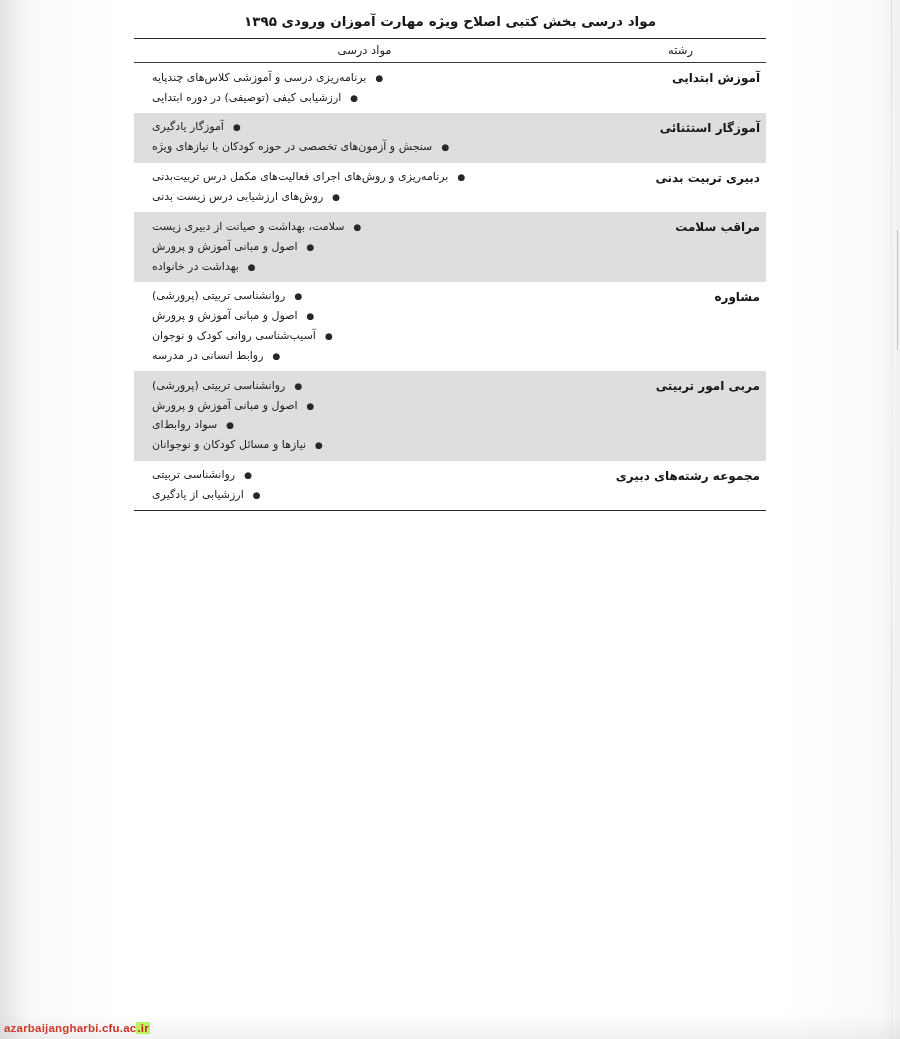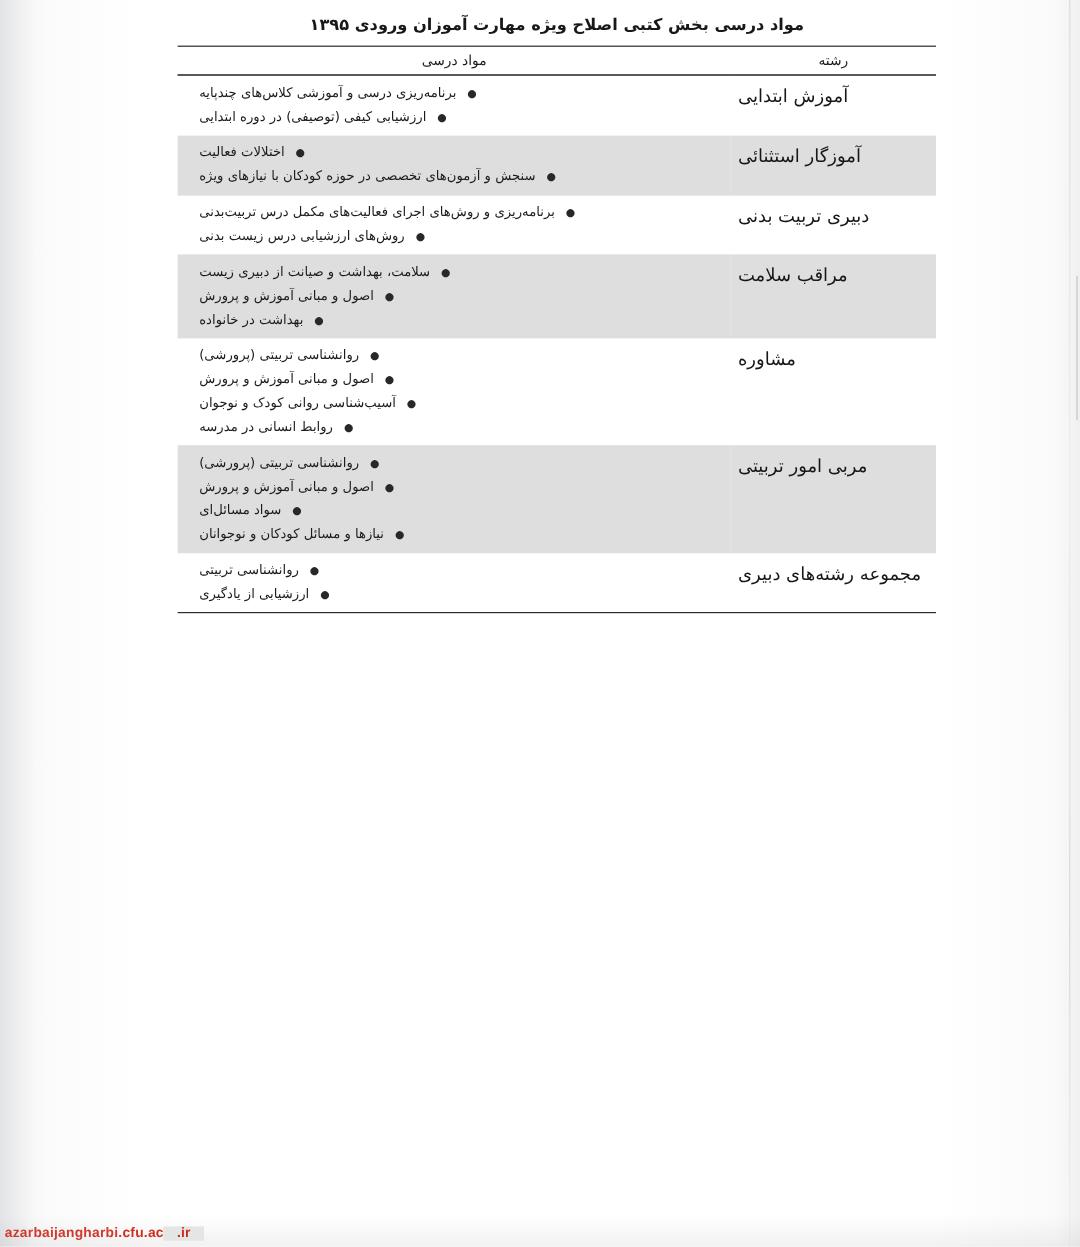--- a/index.html
+++ b/index.html
@@ -48,21 +48,21 @@
     position: absolute;
     left: 0;
     top: 0;
     width: 900px;
     height: 1039px;
     z-index: 2;
   }
 
   .table-wrap {
     position: absolute;
-    right: 120px;
+    right: 134px;
     top: 8px;
     width: 632px;
   }
 
   .doc-title {
     font-size: 13.5px;
     font-weight: bold;
     color: #17181a;
     text-align: center;
     padding: 3px 0 7px 0;
@@ -84,23 +84,23 @@
     padding: 4px 10px 5px 10px;
     border-bottom: 1.3px solid #3a3a3a;
     text-align: center;
   }
   th.col-field { width: 160px; margin-top: 48px; }
   th.col-subjects { width: 472px; }
 
   td.field-cell {
     width: 160px;
     vertical-align: top;
-    text-align: left;
-    font-size: 15px;
-    font-weight: normal;
+    text-align: right;
+    font-size: 12px;
+    font-weight: bold;
     color: #151617;
     padding: 7px 6px 6px 6px;
     line-height: 1.45;
   }
   td.subjects-cell {
     vertical-align: top;
     padding: 5px 0 5px 0;
   }
 
   tr.shaded td { background: #dededf; }
@@ -148,23 +148,23 @@
     font-family: "Liberation Sans", sans-serif;
     font-size: 11.5px;
     font-weight: bold;
     color: #d03a2e;
     letter-spacing: 0.2px;
     z-index: 4;
     white-space: nowrap;
   }
   .site-stamp .host { color: #cf2f22; }
   .site-stamp .tld {
-    background: #e5e5e5;
+    background: #bef264;
     color: #c92a1e;
-    padding: 0 11px;
+    padding: 0 1px;
   }
 
   .edge-shadow-bottom {
     position: absolute;
     left: 0; right: 0; bottom: 0;
     height: 26px;
     background: linear-gradient(180deg, rgba(255,255,255,0), rgba(120,120,120,0.10));
     z-index: 3;
     pointer-events: none;
   }
@@ -214,21 +214,21 @@
             </ul>
           </td>
         </tr>
 
         <tr class="shaded">
           <td class="field-cell">آموزگار استثنائی</td>
           <td class="subjects-cell">
             <ul class="subj">
               <li>
                 <span class="bullet">●</span>
-                <span class="subj-text">اختلالات فعالیت</span>
+                <span class="subj-text">آموزگار یادگیری</span>
               </li>
               <li>
                 <span class="bullet">●</span>
                 <span class="subj-text">سنجش و آزمون‌های تخصصی در حوزه کودکان با نیازهای ویژه</span>
               </li>
             </ul>
           </td>
         </tr>
 
         <tr>
@@ -298,21 +298,21 @@
               <li>
                 <span class="bullet">●</span>
                 <span class="subj-text">روانشناسی تربیتی (پرورشی)</span>
               </li>
               <li>
                 <span class="bullet">●</span>
                 <span class="subj-text">اصول و مبانی آموزش و پرورش</span>
               </li>
               <li>
                 <span class="bullet">●</span>
-                <span class="subj-text">سواد مسائل‌ای</span>
+                <span class="subj-text">سواد روابط‌ای</span>
               </li>
               <li>
                 <span class="bullet">●</span>
                 <span class="subj-text">نیازها و مسائل کودکان و نوجوانان</span>
               </li>
             </ul>
           </td>
         </tr>
 
         <tr>

